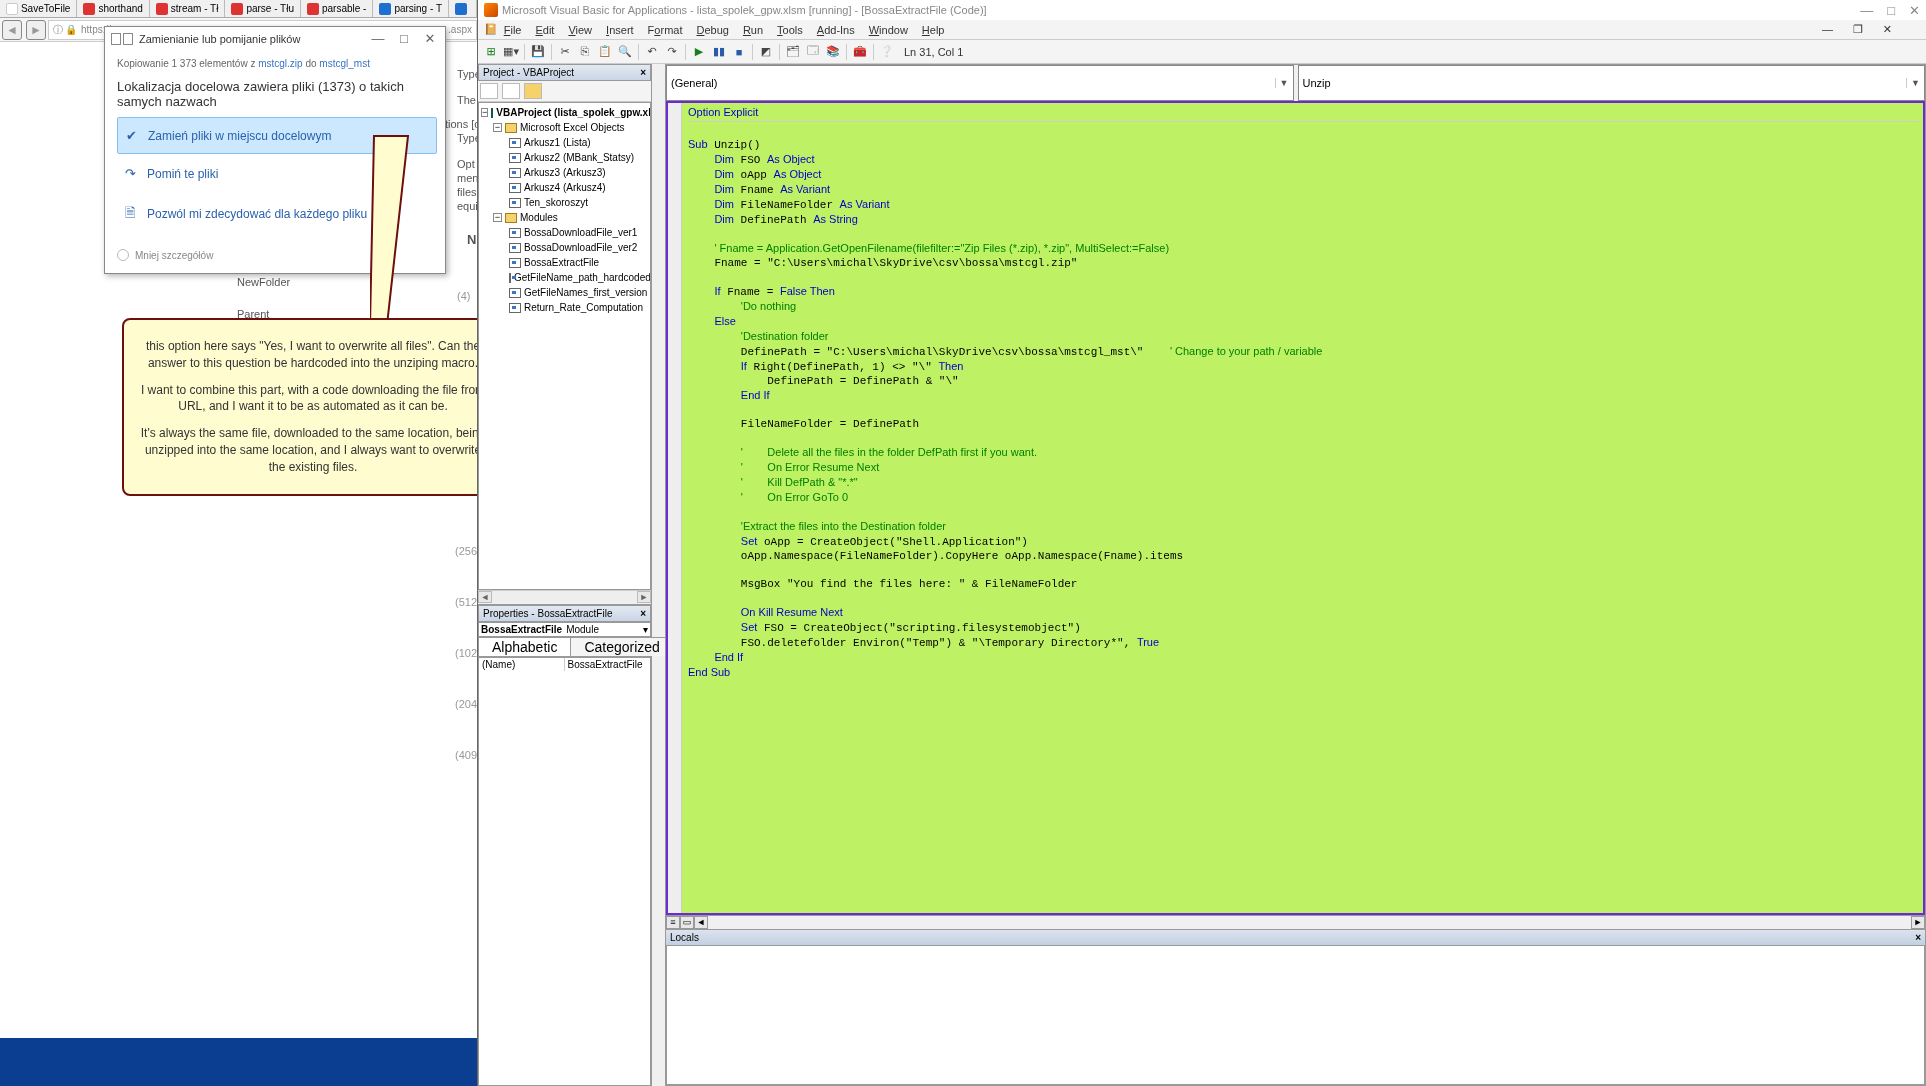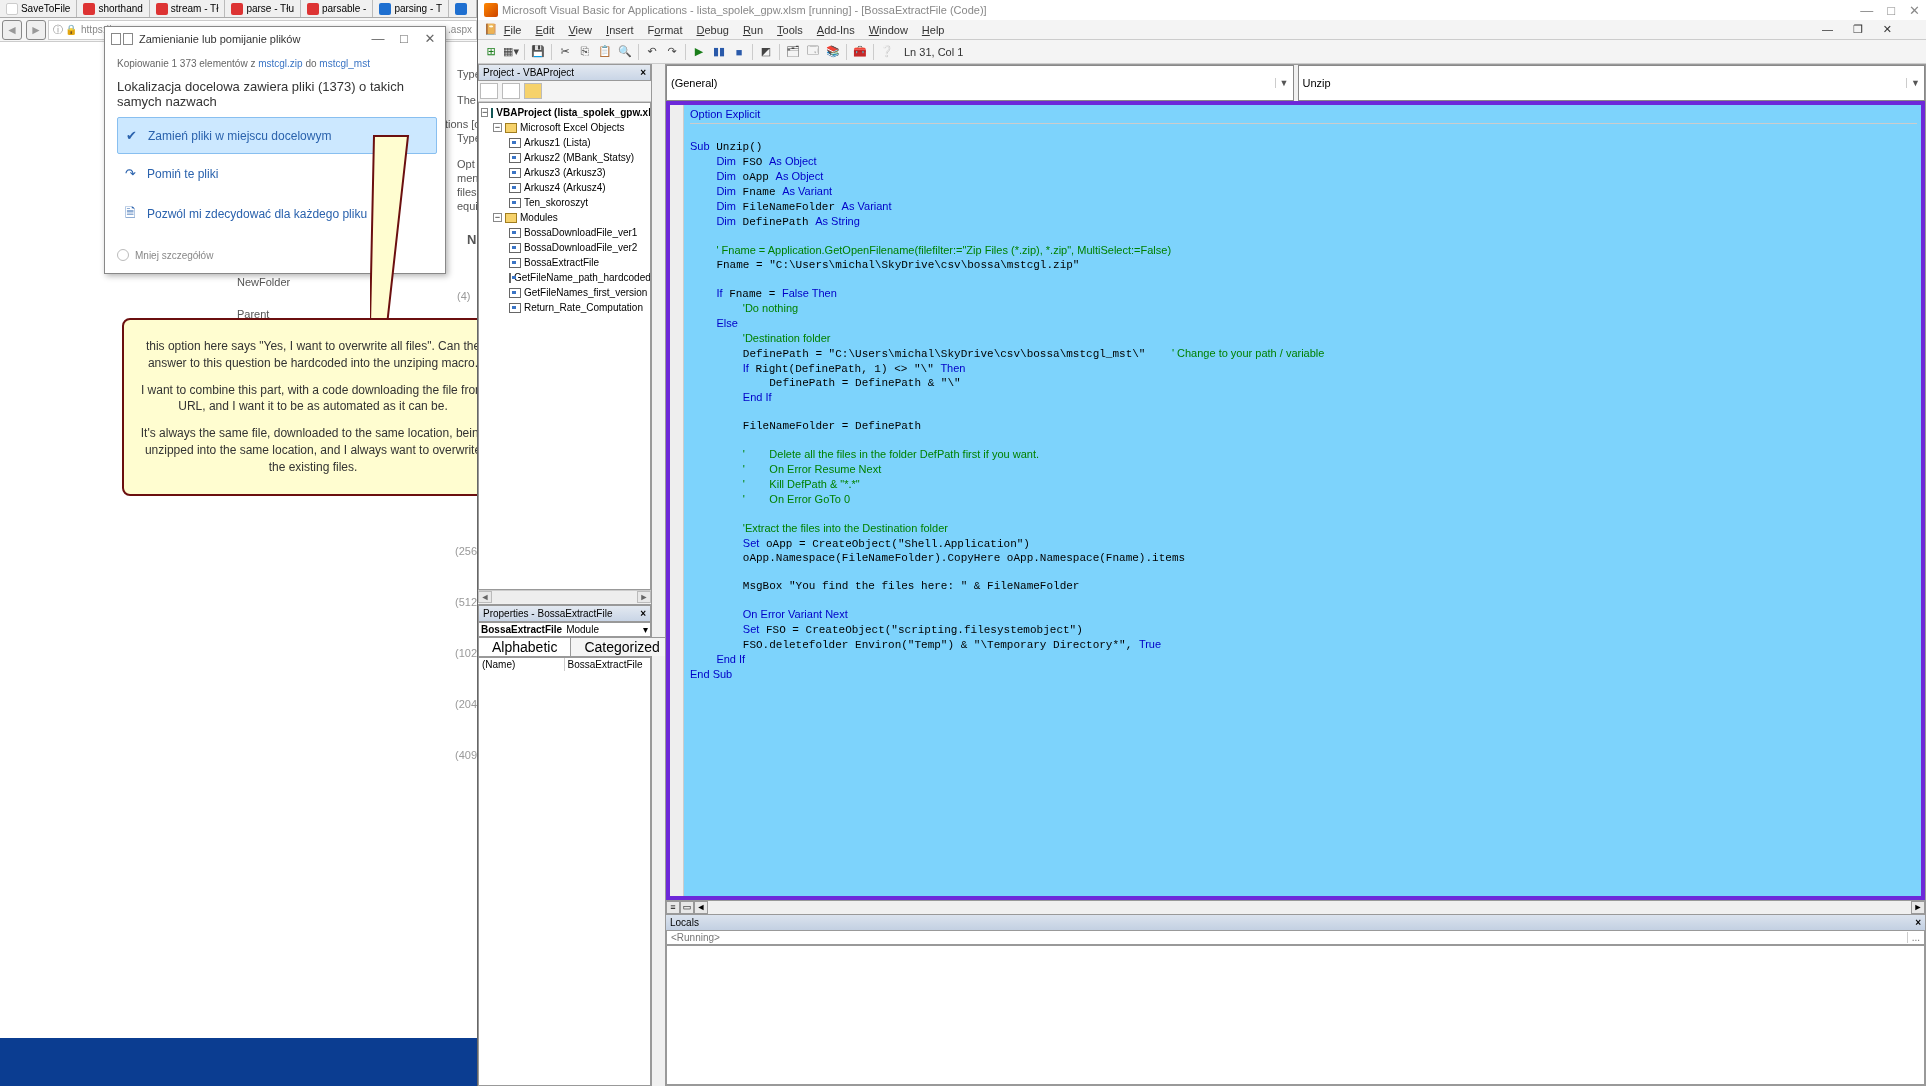--- a/index.html
+++ b/index.html
@@ -94,21 +94,21 @@
 .prop-grid { flex: 1; background: #fff; border: 1px solid #999; }
 .prop-row { display: flex; font-size: 10px; }
 .prop-row .pk { width: 50%; border-right: 1px solid #ccc; padding: 1px 3px; background:#fff; }
 .prop-row .pv { width: 50%; padding: 1px 3px; }
 
 
 .code-col { flex: 1; display: flex; flex-direction: column; border: 1px solid #999; margin-left: 4px; }
 .code-dropdowns { display: flex; height: 36px; }
 .code-dropdowns select, .code-dropdowns .dd { flex: 1; border: 1px solid #888; background: #fff; font-size: 11px; padding: 1px 4px; display: flex; align-items: center; }
 .code-dropdowns .dd .arrow { margin-left: auto; font-size: 9px; color: #555; border-left: 1px solid #ccc; padding-left: 4px; }
-.code-area { flex: 1; background: #7dd3fc; border: 4px solid #6d28d9; position: relative; overflow: hidden; }
+.code-area { flex: 1; background: #bef264; border: 2px solid #6d28d9; position: relative; overflow: hidden; }
 .code-margin { position: absolute; top: 0; left: 0; width: 14px; bottom: 0; background: #eee; border-right: 1px solid #ccc; }
 pre.code { position: absolute; top: 0; left: 16px; right: 0; font-family: Consolas, "Courier New", monospace; font-size: 11px; line-height: 14px; white-space: pre; color: #000; padding: 2px 4px; }
 .kw { color: #0000c8; }
 .cm { color: #008000; }
 .code-tabs { height: 14px; display: flex; border-top: 1px solid #999; background: #f0f0f0; }
 .code-tabs .ct { width: 14px; border: 1px solid #999; background: #e8e8e8; font-size: 9px; text-align: center; }
 .code-tabs .sb { flex: 1; }
 
 
 .locals { border-top: 1px solid #999; }
@@ -435,40 +435,36 @@
         <span class="cm">'        On Error Resume Next</span>
         <span class="cm">'        Kill DefPath &amp; "*.*"</span>
         <span class="cm">'        On Error GoTo 0</span>
 
         <span class="cm">'Extract the files into the Destination folder</span>
         <span class="kw">Set</span> oApp = CreateObject("Shell.Application")
         oApp.Namespace(FileNameFolder).CopyHere oApp.Namespace(Fname).items
 
         MsgBox "You find the files here: " &amp; FileNameFolder
 
-        <span class="kw">On Error Variant Next</span>
+        <span class="kw">On Kill Resume Next</span>
         <span class="kw">Set</span> FSO = CreateObject("scripting.filesystemobject")
         FSO.deletefolder Environ("Temp") &amp; "\Temporary Directory*", <span class="kw">True</span>
     <span class="kw">End If</span>
 <span class="kw">End Sub</span></pre>
       </div>
       <div class="code-tabs">
         <span class="ct">≡</span>
         <span class="ct">▭</span>
         <span class="ct">◄</span>
         <span class="sb"></span>
         <span class="ct" style="margin-left:auto">►</span>
       </div>
 
       <div class="locals">
         <div class="locals-title">
           <span>Locals</span>
           <span class="x">×</span>
         </div>
-        <div class="locals-running">
-          <span>&lt;Running&gt;</span>
-          <span class="dots">...</span>
-        </div>
         <div class="locals-body"></div>
       </div>
     </div>
   </div>
 </div>
 
 </body></html>

